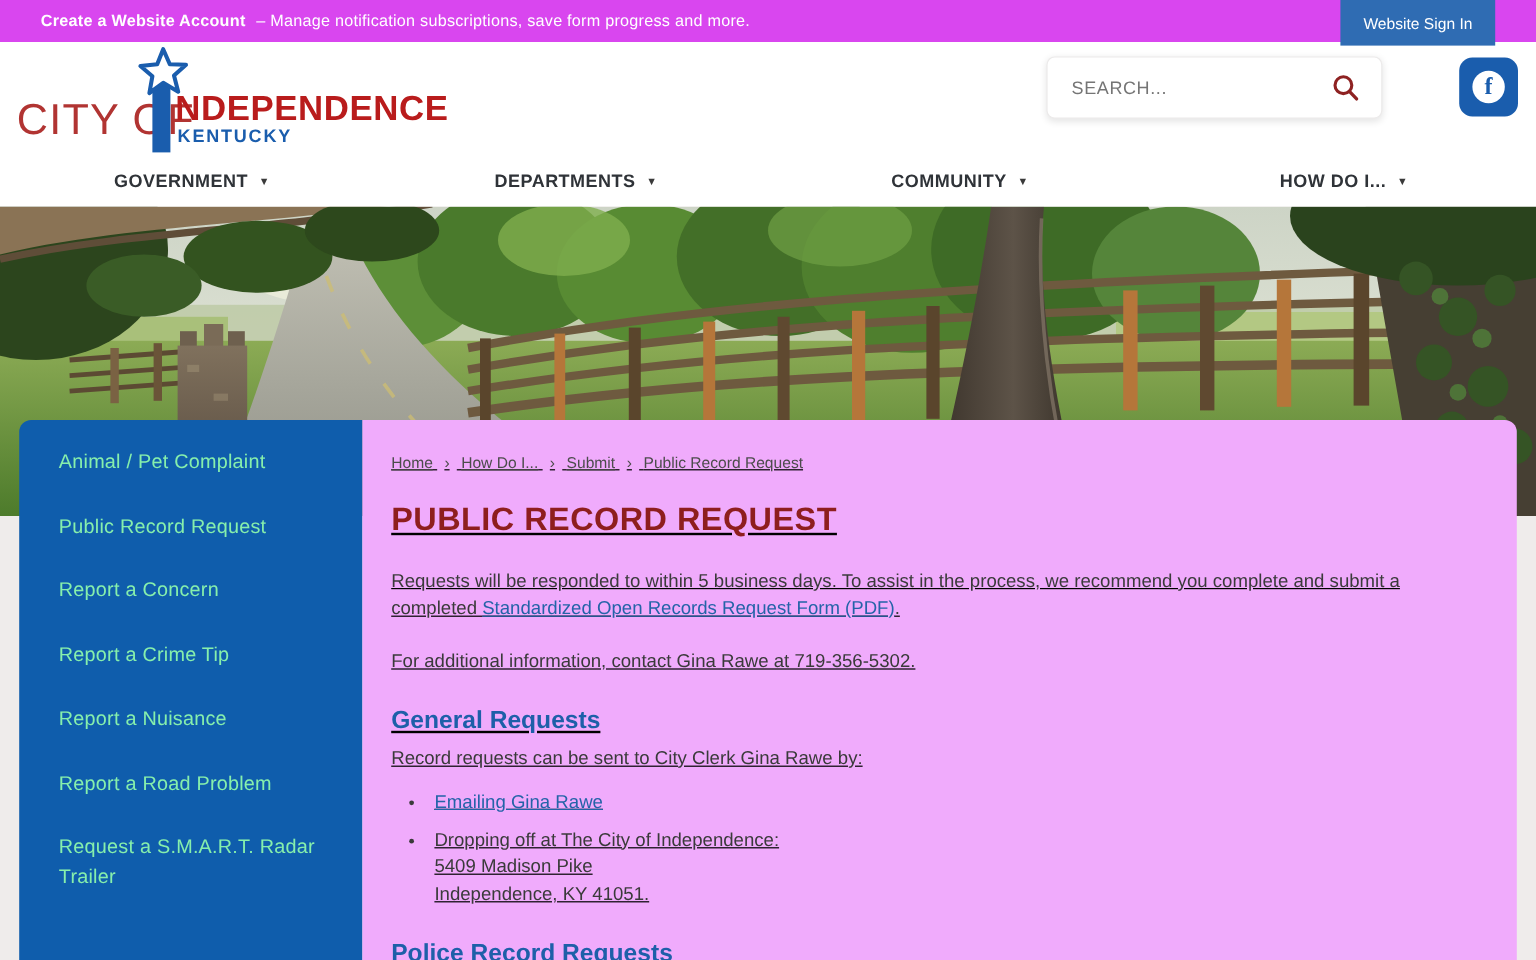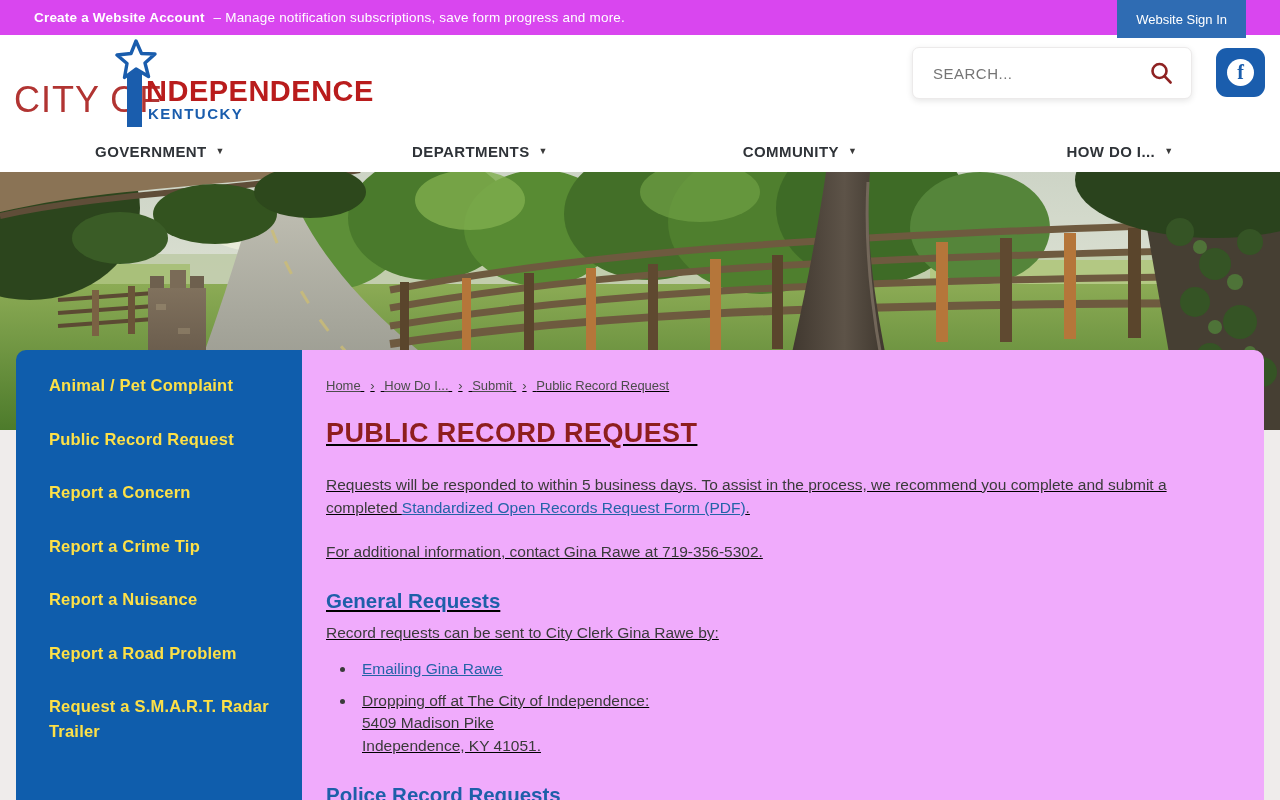--- a/index.html
+++ b/index.html
@@ -18,21 +18,21 @@
             font-family:inherit; display:flex; align-items:center; }
 
   
   .header { position:absolute; top:35px; left:0; width:1280px; height:95px; background:#fff; z-index:20; }
   .logo { position:absolute; left:14px; top:4px; width:310px; height:88px; cursor:pointer; }
   .logo-cityof { position:absolute; left:0; top:40px; font-size:36px; color:#b13432; letter-spacing:1px; }
   .logo-mark { position:absolute; left:100px; top:0; }
   .logo-ndep { position:absolute; left:132px; top:36px; font-size:29px; font-weight:bold; color:#b91c1c; letter-spacing:.5px; }
   .logo-state { position:absolute; left:134px; top:66px; font-size:15px; font-weight:bold; color:#1a5dad; letter-spacing:1.5px; }
 
-  .searchbox { position:absolute; left:912px; top:12px; width:280px; height:52px; background:#fff;
+  .searchbox { position:absolute; left:872px; top:12px; width:280px; height:52px; background:#fff;
             border:1px solid #eceaea; border-radius:7px; box-shadow:0 2px 6px rgba(0,0,0,.10);
             display:flex; align-items:center; padding:0 16px 0 20px; }
   .searchbox input { flex:1; border:none; outline:none; font-size:15px; letter-spacing:.5px;
             color:#444; font-family:inherit; background:transparent; }
   .searchbox input::placeholder { color:#757575; }
   .search-btn { background:none; border:none; cursor:pointer; padding:2px; display:flex; }
   .fb-btn { position:absolute; left:1216px; top:13px; width:49px; height:49px; border:none;
             border-radius:11px; background:#1a5dad; cursor:pointer; display:flex;
             align-items:center; justify-content:center; }
   .fb-circle { width:27px; height:27px; background:#fff; border-radius:50%; display:flex;
@@ -48,22 +48,22 @@
 
   
   .hero { position:absolute; top:172px; left:0; width:1280px; height:258px; overflow:hidden; }
   .hero svg { display:block; }
 
   
   .below-strip { position:absolute; top:430px; left:0; width:1280px; height:370px; background:#efeceb; }
   .content-row { position:absolute; top:350px; left:16px; width:1248px; height:450px; display:flex; z-index:10; }
 
   .sidebar { width:286px; background:#0f5dac; border-top-left-radius:10px; padding:23px 24px 10px 33px; }
-  .sidebar a { display:block; color:#fde047; font-size:16.5px; line-height:25px;
-            text-decoration:none; margin-bottom:28.5px; cursor:pointer; letter-spacing:.2px;font-weight:bold; }
+  .sidebar a { display:block; color:#86efac; font-size:16.5px; line-height:25px;
+            text-decoration:none; margin-bottom:28.5px; cursor:pointer; letter-spacing:.2px; }
 
   .card { flex:1; background:#f0abfc; border-top-right-radius:10px; padding:28px 40px 30px 24px;text-decoration:underline; }
 
   .breadcrumb { font-size:13px; color:#4c4c4c; margin-bottom:25px; }
   .breadcrumb a { color:#4c4c4c; text-decoration:underline; cursor:pointer; }
   .breadcrumb .sep { margin:0 6px; color:#4c4c4c; }
 
   .page-title { color:#8e1e1e; font-size:27px; font-weight:bold; letter-spacing:.4px; margin-bottom:24px; }
 
   .card p { font-size:15.5px; color:#3a3a3a; line-height:23px; margin-bottom:21px; max-width:880px; }

